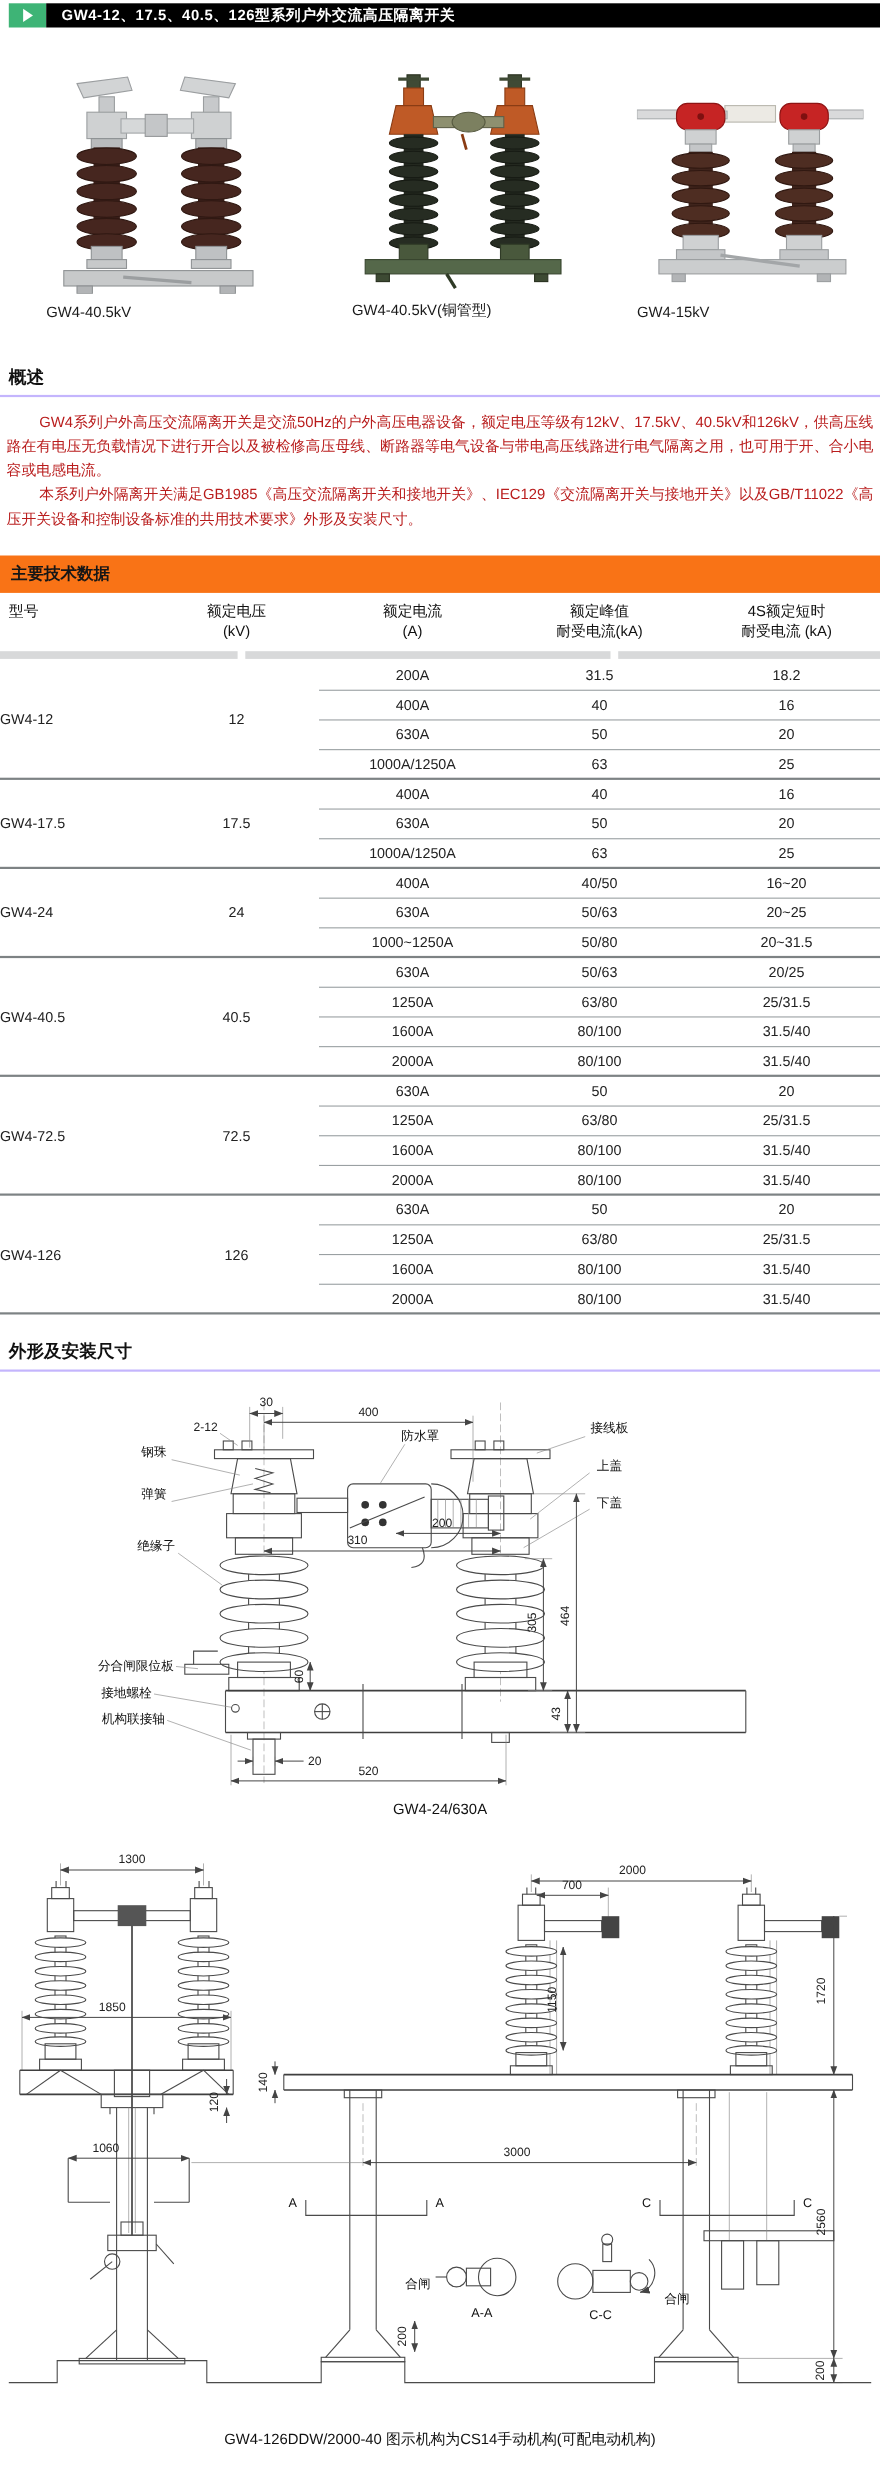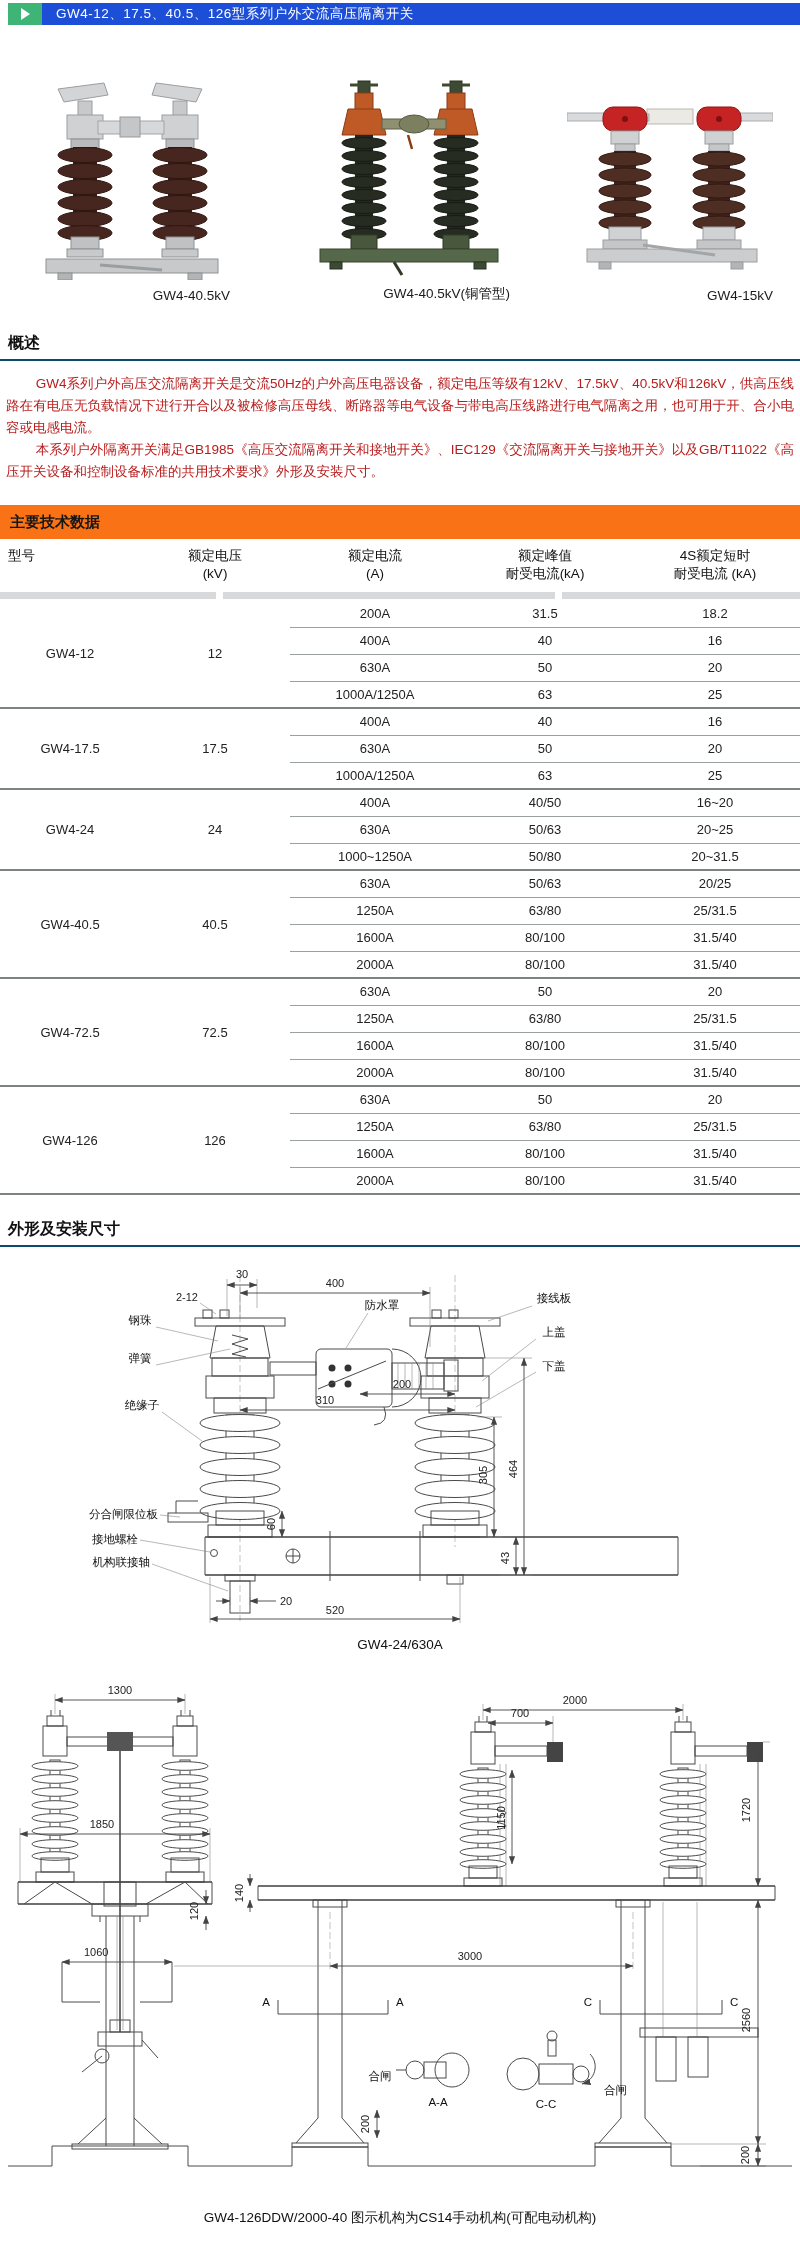--- a/index.html
+++ b/index.html
@@ -4,43 +4,43 @@
 <style>
 *{box-sizing:border-box}
 html,body{margin:0;padding:0}
 body{width:800px;height:2256px;background:#fff;overflow:hidden;
      font-family:"Liberation Sans","DejaVu Sans",sans-serif;color:#222}
 
 
 .topbar{display:flex;height:22px;margin:3px 0 0 8px}
 .topbar .ico{width:34px;background:#3eb476;display:flex;align-items:center;justify-content:center}
 .topbar .ico b{width:0;height:0;border-left:9px solid #fff;border-top:6px solid transparent;border-bottom:6px solid transparent}
-.topbar .bar{flex:1;background:#1d4ed8;color:#fff;font-size:13.5px;font-weight:normal;line-height:22px;padding-left:14px;letter-spacing:.5px}
+.topbar .bar{flex:1;background:#000000;color:#fff;font-size:13.5px;font-weight:bold;line-height:22px;padding-left:14px;letter-spacing:.5px}
 
 
 .photos{position:relative;height:258px;margin-top:24px}
-.photos figure{position:absolute;bottom:0;margin:4px;text-align:right}
+.photos figure{position:absolute;bottom:0;margin:16px;text-align:left}
 .photos figcaption{font-size:13.5px;color:#1a1a1a;margin-top:4px}
 .f1{left:26px;width:200px}.f2{left:304px;width:202px}.f3{left:563px;width:206px}
 
 
-.sec-h{font-size:16px;font-weight:bold;color:#111;padding:0 0 5px 8px;border-bottom:2px solid #0c4a6e}
+.sec-h{font-size:16px;font-weight:bold;color:#111;padding:0 0 5px 8px;border-bottom:2px solid #c4b5fd}
 .mt26{margin-top:26px}.mt24{margin-top:24px}
 .para{font-size:13.5px;line-height:22px;color:#b91c1c;text-align:justify;margin:12px 6px 0 6px;text-indent:2.2em}
 .para+.para{margin-top:0}
 
 
 .banner{height:34px;background:#f97316;color:#161616;font-weight:bold;font-size:15px;line-height:34px;padding-left:10px;margin-top:22px}
 
 
 table.tech{width:100%;border-collapse:collapse;table-layout:fixed;border-bottom:2px solid #7d8284}
 table.tech th{font-size:13.5px;font-weight:normal;color:#111;vertical-align:top;padding:8px 0 8px 0;line-height:18px;text-align:center}
 table.tech th:first-child{text-align:left;padding-left:8px}
 table.tech td{height:27px;font-size:13px;color:#222;text-align:center;padding:0}
-table.tech td.model-cell{text-align:center;padding-left:0}
+table.tech td.model-cell{text-align:left;padding-left:0}
 table.tech tr.gstart td{border-top:2px solid #7d8284}
 table.tech td.sep{border-top:1px solid #9aa0a2}
 tr.bandrow td{padding:0;height:9px}
 .bandwrap{display:flex;gap:7px}
 .bandwrap i{display:block;height:7px;background:#d8d9da}
 .bandwrap i:nth-child(1){flex:0 0 27%}
 .bandwrap i:nth-child(2){flex:0 0 41.5%}
 .bandwrap i:nth-child(3){flex:1}
 
 

